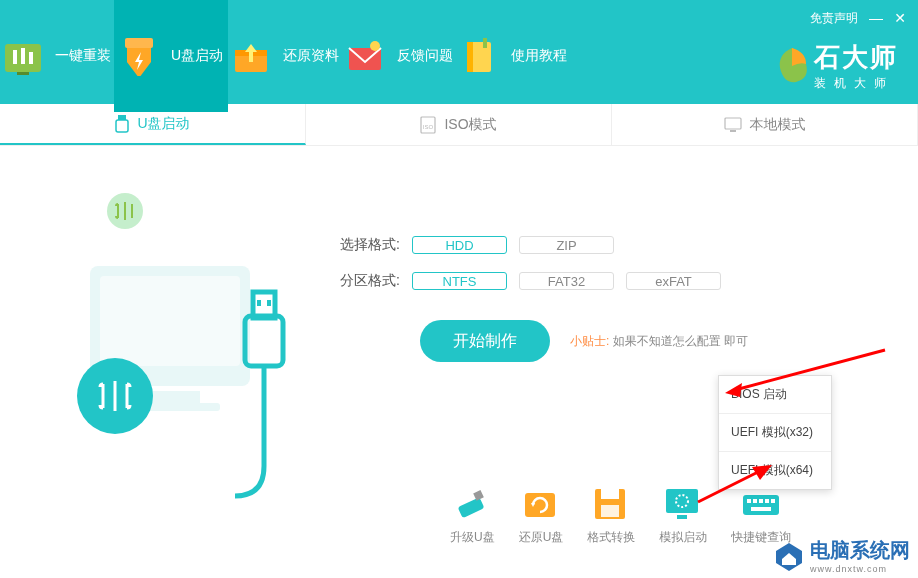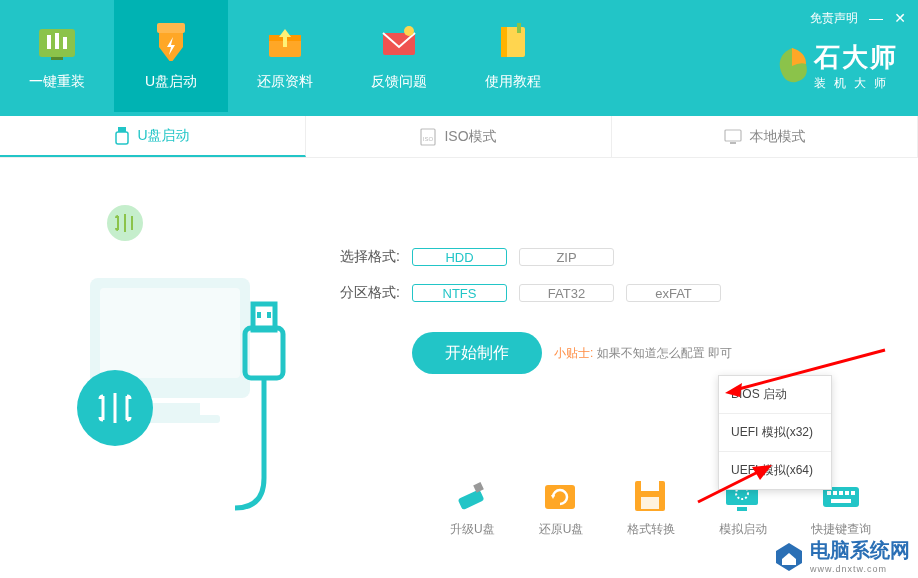--- a/index.html
+++ b/index.html
@@ -1,23 +1,23 @@
 <!DOCTYPE html>
 <html><head>
 <meta charset="utf-8">
 <style>
 * { margin: 0; padding: 0; box-sizing: border-box; }
 body { font-family: "Microsoft YaHei", Arial, sans-serif; width: 918px; height: 578px; background: #fff; overflow: hidden; position: relative; }
 
-.header { background: #22c5c7; height: 116px; display: flex; align-items: flex-start; position: relative; }
+.header { background: #22c5c7; height: 104px; display: flex; align-items: flex-start; position: relative; }
 .disclaimer { position: absolute; top: 10px; right: 60px; color: #fff; font-size: 12px; }
 .min-btn { position: absolute; top: 10px; right: 35px; color: #fff; font-size: 14px; cursor: pointer; }
 .close-btn { position: absolute; top: 10px; right: 12px; color: #fff; font-size: 14px; cursor: pointer; }
 .nav { display: flex; height: 112px; }
-.nav-item { width: 114px; display: flex; flex-direction: column; align-items: center; justify-content: center; color: #fff; font-size: 14px; cursor: pointer; gap: 12px; }
+.nav-item { width: 114px; display: flex; flex-direction: row; align-items: center; justify-content: center; color: #fff; font-size: 14px; cursor: pointer; gap: 12px; }
 .nav-item.active { background: #00b3b3; }
 .nav-icon { width: 40px; height: 40px; display: flex; align-items: center; justify-content: center; }
 .logo-area { position: absolute; right: 20px; top: 40px; display: flex; align-items: center; }
 .logo-text { color: #fff; }
 .logo-text .main { font-size: 26px; font-weight: bold; letter-spacing: 2px; }
 .logo-text .sub { font-size: 12px; letter-spacing: 8px; }
 
 .tabs { display: flex; height: 42px; border-bottom: 1px solid #eee; }
 .tab { flex: 1; display: flex; align-items: center; justify-content: center; gap: 8px; font-size: 14px; color: #888; cursor: pointer; border-right: 1px solid #eee; }
 .tab.active { color: #22c5c7; border-bottom: 2px solid #22c5c7; }
@@ -27,26 +27,26 @@
 .usb-cable { position: absolute; left: 185px; top: 40px; }
 
 .form-area { flex: 1; padding-top: 60px; }
 .form-row { display: flex; align-items: center; margin-bottom: 18px; gap: 12px; }
 .form-label { font-size: 14px; color: #555; width: 70px; text-align: right; }
 .select-box { flex: 1; max-width: 390px; height: 36px; border: 1px solid #ddd; display: flex; align-items: center; padding: 0 12px; font-size: 12px; color: #666; position: relative; cursor: pointer; font-family: monospace; }
 .select-arrow { position: absolute; right: 10px; color: #aaa; }
 .opt-btn { width: 95px; height: 18px; border: 1px solid #ddd; background: #fff; color: #888; font-size: 13px; cursor: pointer; border-radius: 3px; }
 .opt-btn.selected { border-color: #22c5c7; color: #22c5c7; }
 
-.start-row { display: flex; align-items: center; gap: 12px; margin-top: 30px; }
+.start-row { display: flex; align-items: center; gap: 20px; margin-top: 30px; }
 .start-btn { width: 130px; height: 42px; background: #22c5c7; color: #fff; border: none; border-radius: 21px; font-size: 16px; cursor: pointer; }
 .tip-text { font-size: 12px; color: #888; }
 .tip-label { color: #ff8c42; }
 
-.bottom-icons { position: absolute; bottom: 40px; left: 450px; display: flex; gap: 44px; }
+.bottom-icons { position: absolute; bottom: 32px; left: 450px; display: flex; gap: 24px; }
 .bottom-icon { display: flex; flex-direction: column; align-items: center; gap: 8px; font-size: 12px; color: #888; cursor: pointer; }
 .bottom-icon-box { width: 40px; height: 36px; }
 
 .popup-menu { position: absolute; left: 718px; top: 375px; width: 114px; background: #fff; border: 1px solid #ddd; box-shadow: 0 2px 8px rgba(0,0,0,0.15); z-index: 10; }
 .popup-item { padding: 10px 12px; font-size: 12px; color: #444; cursor: pointer; border-bottom: 1px solid #eee; }
 .popup-item:last-child { border-bottom: none; }
 
 .arrow1 { position: absolute; left: 720px; top: 345px; z-index: 11; pointer-events: none; }
 .arrow2 { position: absolute; left: 690px; top: 460px; z-index: 11; pointer-events: none; }
 

